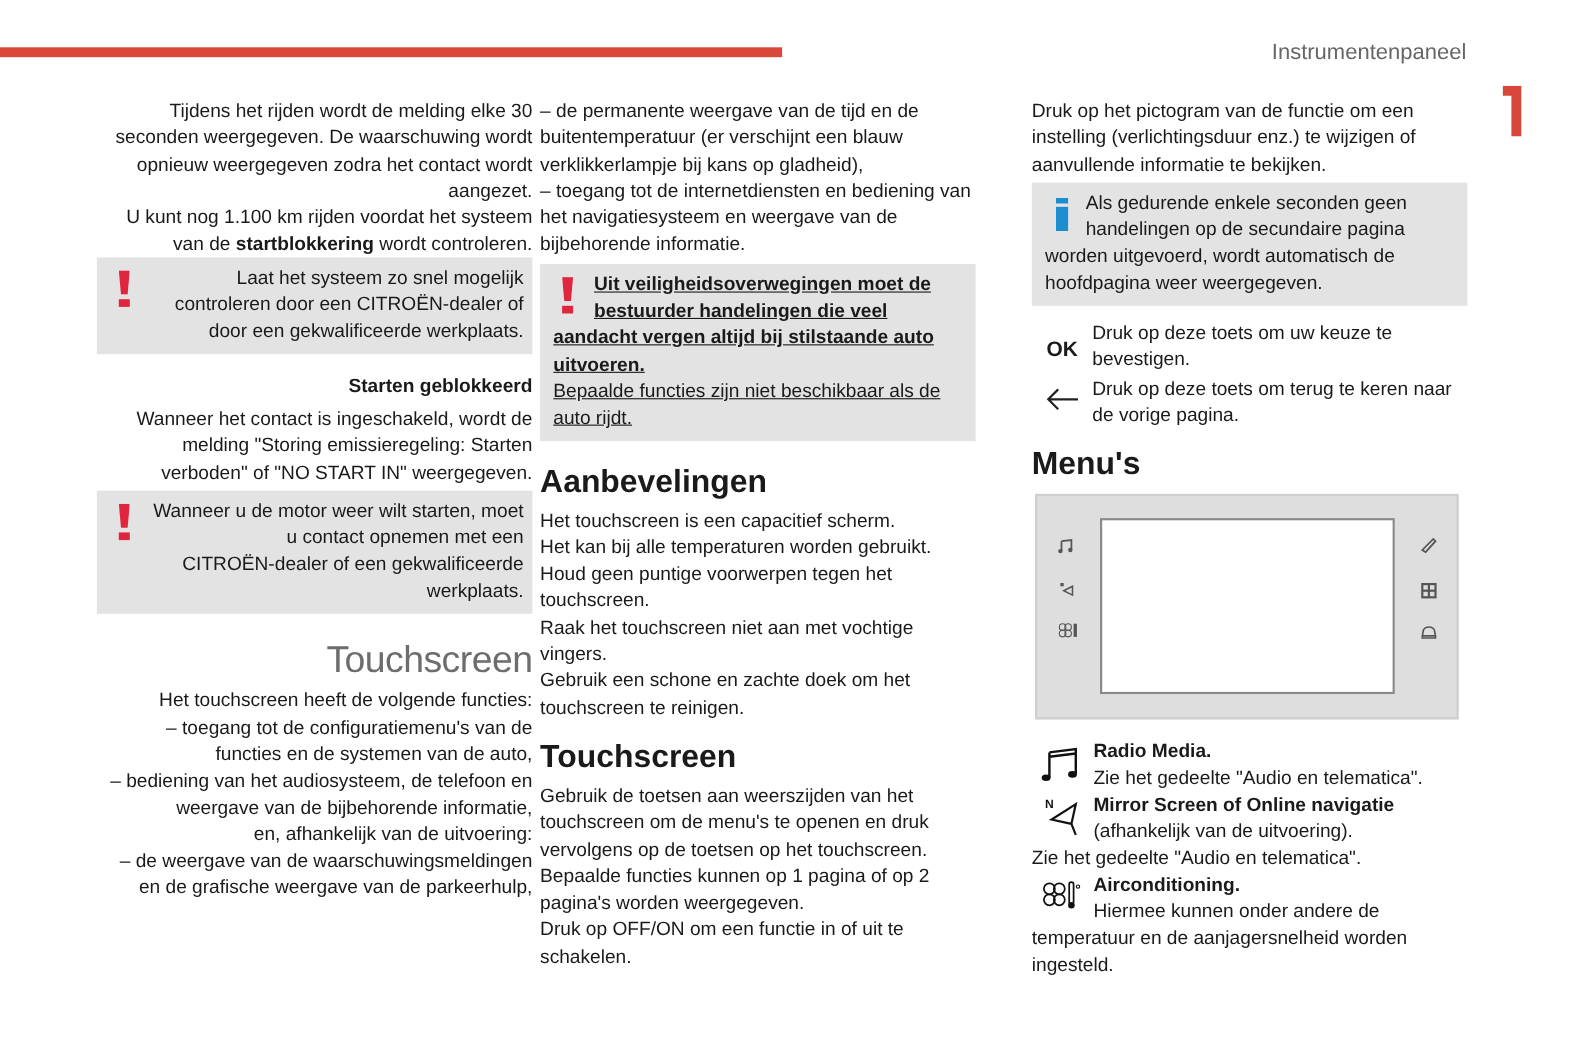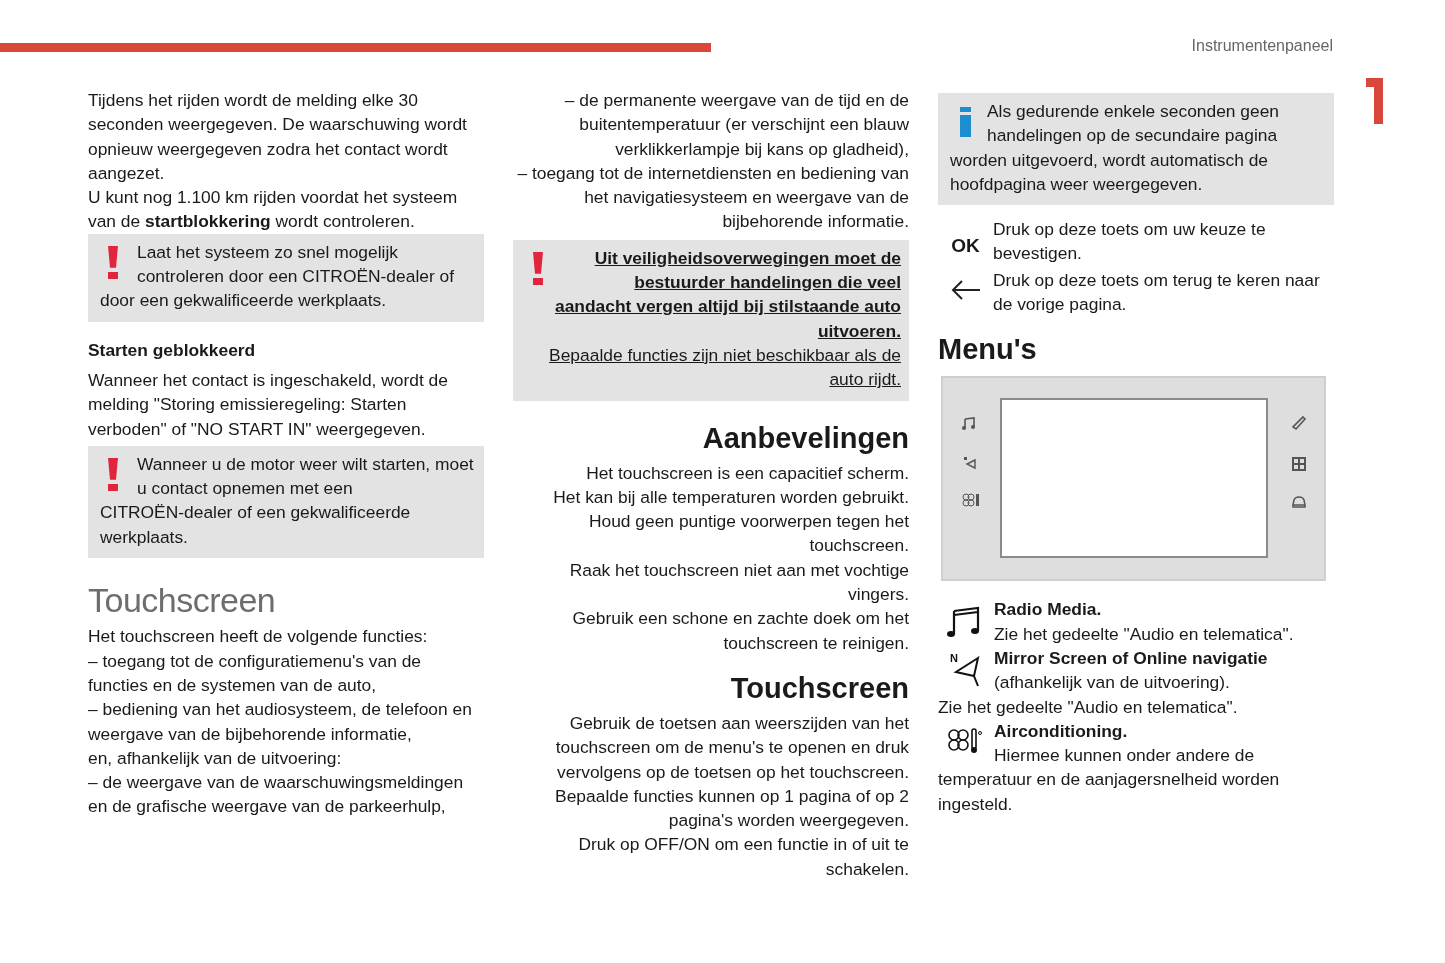--- a/index.html
+++ b/index.html
@@ -1,25 +1,25 @@
 <!DOCTYPE html>
 <html><head>
 <meta charset="utf-8">
 <style>
   html, body { margin: 0; padding: 0; background: #ffffff; }
   body { width: 1445px; height: 963px; position: relative; overflow: hidden;
          font-family: "Liberation Sans", sans-serif; color: #1a1a1a; }
   .topbar { position: absolute; left: 0; top: 43px; width: 711px; height: 9px; background: #d9473a; }
-  .running-head { position: absolute; right: 112px; top: 37px; font-size: 16px; color: #666; }
+  .running-head { position: absolute; right: 112px; top: 37px; font-size: 20px; color: #666; }
   .chapter-num { position: absolute; left: 1366px; top: 78px; width: 24px; height: 46px; }
   .page-num { position: absolute; left: 1380px; top: 921px; font-size: 20px; font-weight: bold; color: #666; margin-top: 48px; }
 
   .col { position: absolute; top: 88px; width: 396px; font-size: 17.4px; line-height: 24.3px; }
-  .col1 { left: 88px; }
-  .col2 { left: 513px; text-align: right; }
+  .col1 { left: 88px; text-align: right; }
+  .col2 { left: 491px; }
   .col3 { left: 938px; }
   p { margin: 0; }
   .box { background: #e3e3e3; padding: 6px 8px 9px 12px; margin: 5px 0 8px 0; position: relative; }
   .box .first { display: block; padding-left: 37px; }
   .warn-mark { position: absolute; left: 18px; top: 12px; width: 15px; height: 36px; }
   .warn-mark .bar { position: absolute; left: 2px; top: 0; width: 10px; height: 22px; background: #e0263e;
                     clip-path: polygon(0 0,100% 0,80% 100%,20% 100%); }
   .warn-mark .dot { position: absolute; left: 2px; top: 26px; width: 10px; height: 7px; background: #e0263e; }
   .info-mark { position: absolute; left: 22px; top: 14px; width: 11px; height: 30px; }
   .info-mark .dot { position: absolute; top: 0; left: 0; width: 11px; height: 5px; background: #1c8ed0; }
@@ -103,20 +103,21 @@
   <p>Raak het touchscreen niet aan met vochtige vingers.</p>
   <p>Gebruik een schone en zachte doek om het touchscreen te reinigen.</p>
 
   <h2 style="margin-top:16px;">Touchscreen</h2>
   <p>Gebruik de toetsen aan weerszijden van het touchscreen om de menu's te openen en druk vervolgens op de toetsen op het touchscreen.</p>
   <p>Bepaalde functies kunnen op 1 pagina of op 2 pagina's worden weergegeven.</p>
   <p>Druk op OFF/ON om een functie in of uit te schakelen.</p>
 </div>
 
 <div class="col col3">
+  <p>Druk op het pictogram van de functie om een instelling (verlichtingsduur enz.) te wijzigen of aanvullende informatie te bekijken.</p>
 
   <div class="box" style="margin-top:5px;">
     <div class="info-mark">
         <div class="dot"></div>
         <div class="bar"></div>
       </div>
     <span class="first">Als gedurende enkele seconden geen handelingen op de secundaire pagina</span>
     <span>worden uitgevoerd, wordt automatisch de hoofdpagina weer weergegeven.</span>
   </div>
 

